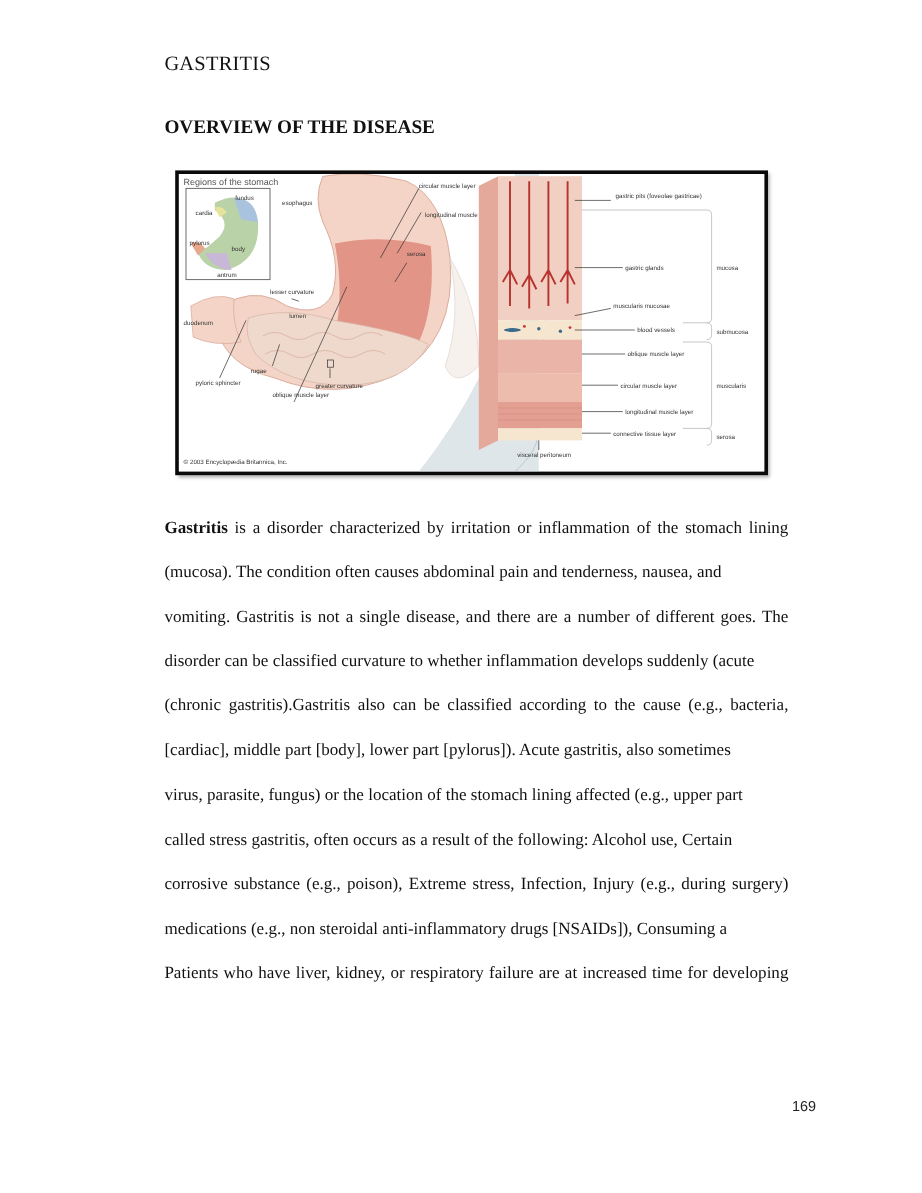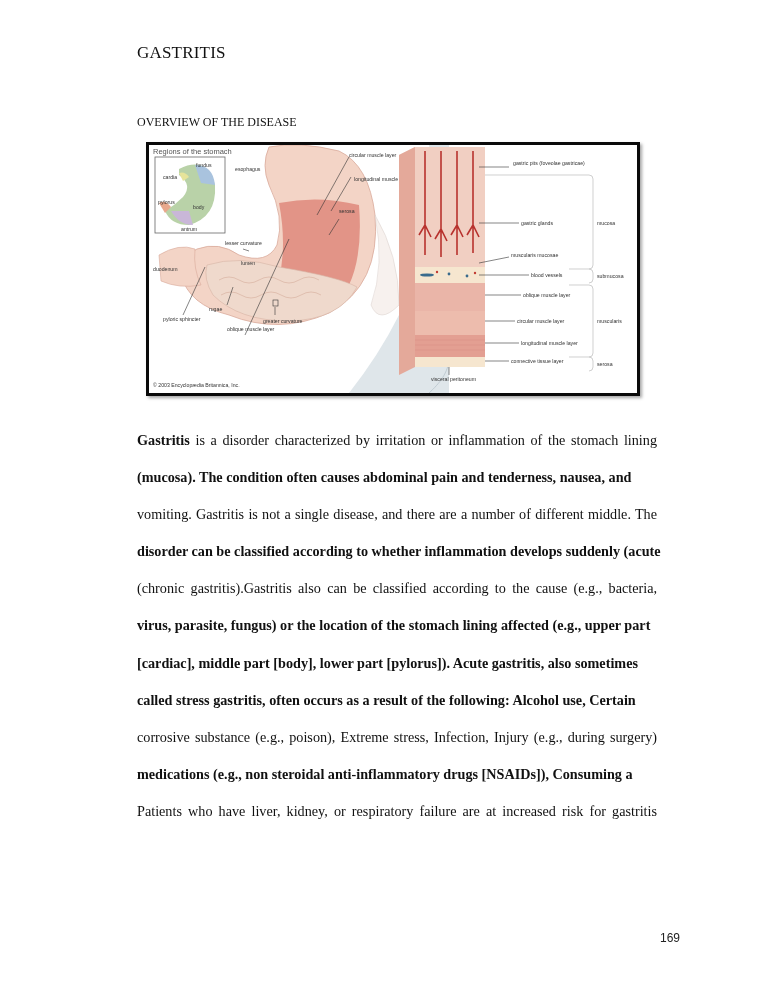--- a/index.html
+++ b/index.html
@@ -1,28 +1,28 @@
 <!DOCTYPE html>
 <html><head>
 <meta charset="utf-8">
 <style>
   html, body { margin: 0; padding: 0; background: #ffffff; }
   body { width: 768px; height: 994px; position: relative; overflow: hidden;
          font-family: "Liberation Serif", "DejaVu Serif", serif; color: #111; }
   .page-title { position: absolute; left: 137px; top: 43px; font-size: 17px; letter-spacing: 0.2px; }
-  .section-heading { position: absolute; left: 137px; top: 115px; font-size: 12px; font-weight: normal; }
+  .section-heading { position: absolute; left: 137px; top: 98px; font-size: 16px; font-weight: bold; }
   .figure { position: absolute; left: 146px; top: 142px; width: 488px; height: 248px;
             border: 3px solid #0a0a0a; box-shadow: 2px 2px 3px rgba(0,0,0,0.35); background: #fff; overflow: hidden; text-align: right; }
   .figure svg { display: block; }
   .fig-label { font-family: "Liberation Sans", "DejaVu Sans", sans-serif; font-size: 5.2px; fill: #333; }
   .fig-title { font-family: "Liberation Sans", "DejaVu Sans", sans-serif; font-size: 7.5px; fill: #555; }
   .body-text { position: absolute; left: 137px; top: 430px; width: 520px; font-size: 14.2px; }
   .body-text .line { height: 37.1px; line-height: 20px; white-space: nowrap; text-align: justify; text-align-last: justify; }
-  .body-text .line.ragged { text-align-last: left; font-weight: bold; }
-  .page-number { position: absolute; left: 660px; top: 915px; font-family: "Liberation Sans", "DejaVu Sans", sans-serif; font-size: 12px; color: #222; margin-top: 16px; }
+  .body-text .line.ragged { text-align-last: left; }
+  .page-number { position: absolute; left: 660px; top: 915px; font-family: "Liberation Sans", "DejaVu Sans", sans-serif; font-size: 12px; color: #222; }
 </style>
 </head>
 <body>
 
 <div class="page-title">GASTRITIS</div>
 <div class="section-heading">OVERVIEW OF THE DISEASE</div>
 
 <div class="figure">
   <svg width="488" height="248" viewBox="0 0 488 248" xmlns="http://www.w3.org/2000/svg">
 
@@ -137,24 +137,24 @@
     <text class="fig-label" x="448" y="178">muscularis</text>
     <text class="fig-label" x="448" y="221">serosa</text>
 
     <text class="fig-label" x="4" y="242">© 2003 Encyclopædia Britannica, Inc.</text>
   </svg>
 </div>
 
 <div class="body-text">
   <div class="line"><b>Gastritis</b><span> is a disorder characterized by irritation or inflammation of the stomach lining</span></div>
   <div class="line ragged">(mucosa). The condition often causes abdominal pain and tenderness, nausea, and</div>
-  <div class="line">vomiting. Gastritis is not a single disease, and there are a number of different middle. The</div>
-  <div class="line ragged">disorder can be classified according to whether inflammation develops suddenly (acute</div>
+  <div class="line">vomiting. Gastritis is not a single disease, and there are a number of different goes. The</div>
+  <div class="line ragged">disorder can be classified curvature to whether inflammation develops suddenly (acute</div>
   <div class="line">(chronic gastritis).Gastritis also can be classified according to the cause (e.g., bacteria,</div>
+  <div class="line ragged">[cardiac], middle part [body], lower part [pylorus]). Acute gastritis, also sometimes</div>
   <div class="line ragged">virus, parasite, fungus) or the location of the stomach lining affected (e.g., upper part</div>
-  <div class="line ragged">[cardiac], middle part [body], lower part [pylorus]). Acute gastritis, also sometimes</div>
   <div class="line ragged">called stress gastritis, often occurs as a result of the following: Alcohol use, Certain</div>
   <div class="line">corrosive substance (e.g., poison), Extreme stress, Infection, Injury (e.g., during surgery)</div>
   <div class="line ragged">medications (e.g., non steroidal anti-inflammatory drugs [NSAIDs]), Consuming a</div>
-  <div class="line">Patients who have liver, kidney, or respiratory failure are at increased risk for gastritis</div>
+  <div class="line">Patients who have liver, kidney, or respiratory failure are at increased time for developing</div>
 </div>
 
 <div class="page-number">169</div>
 
 </body></html>

